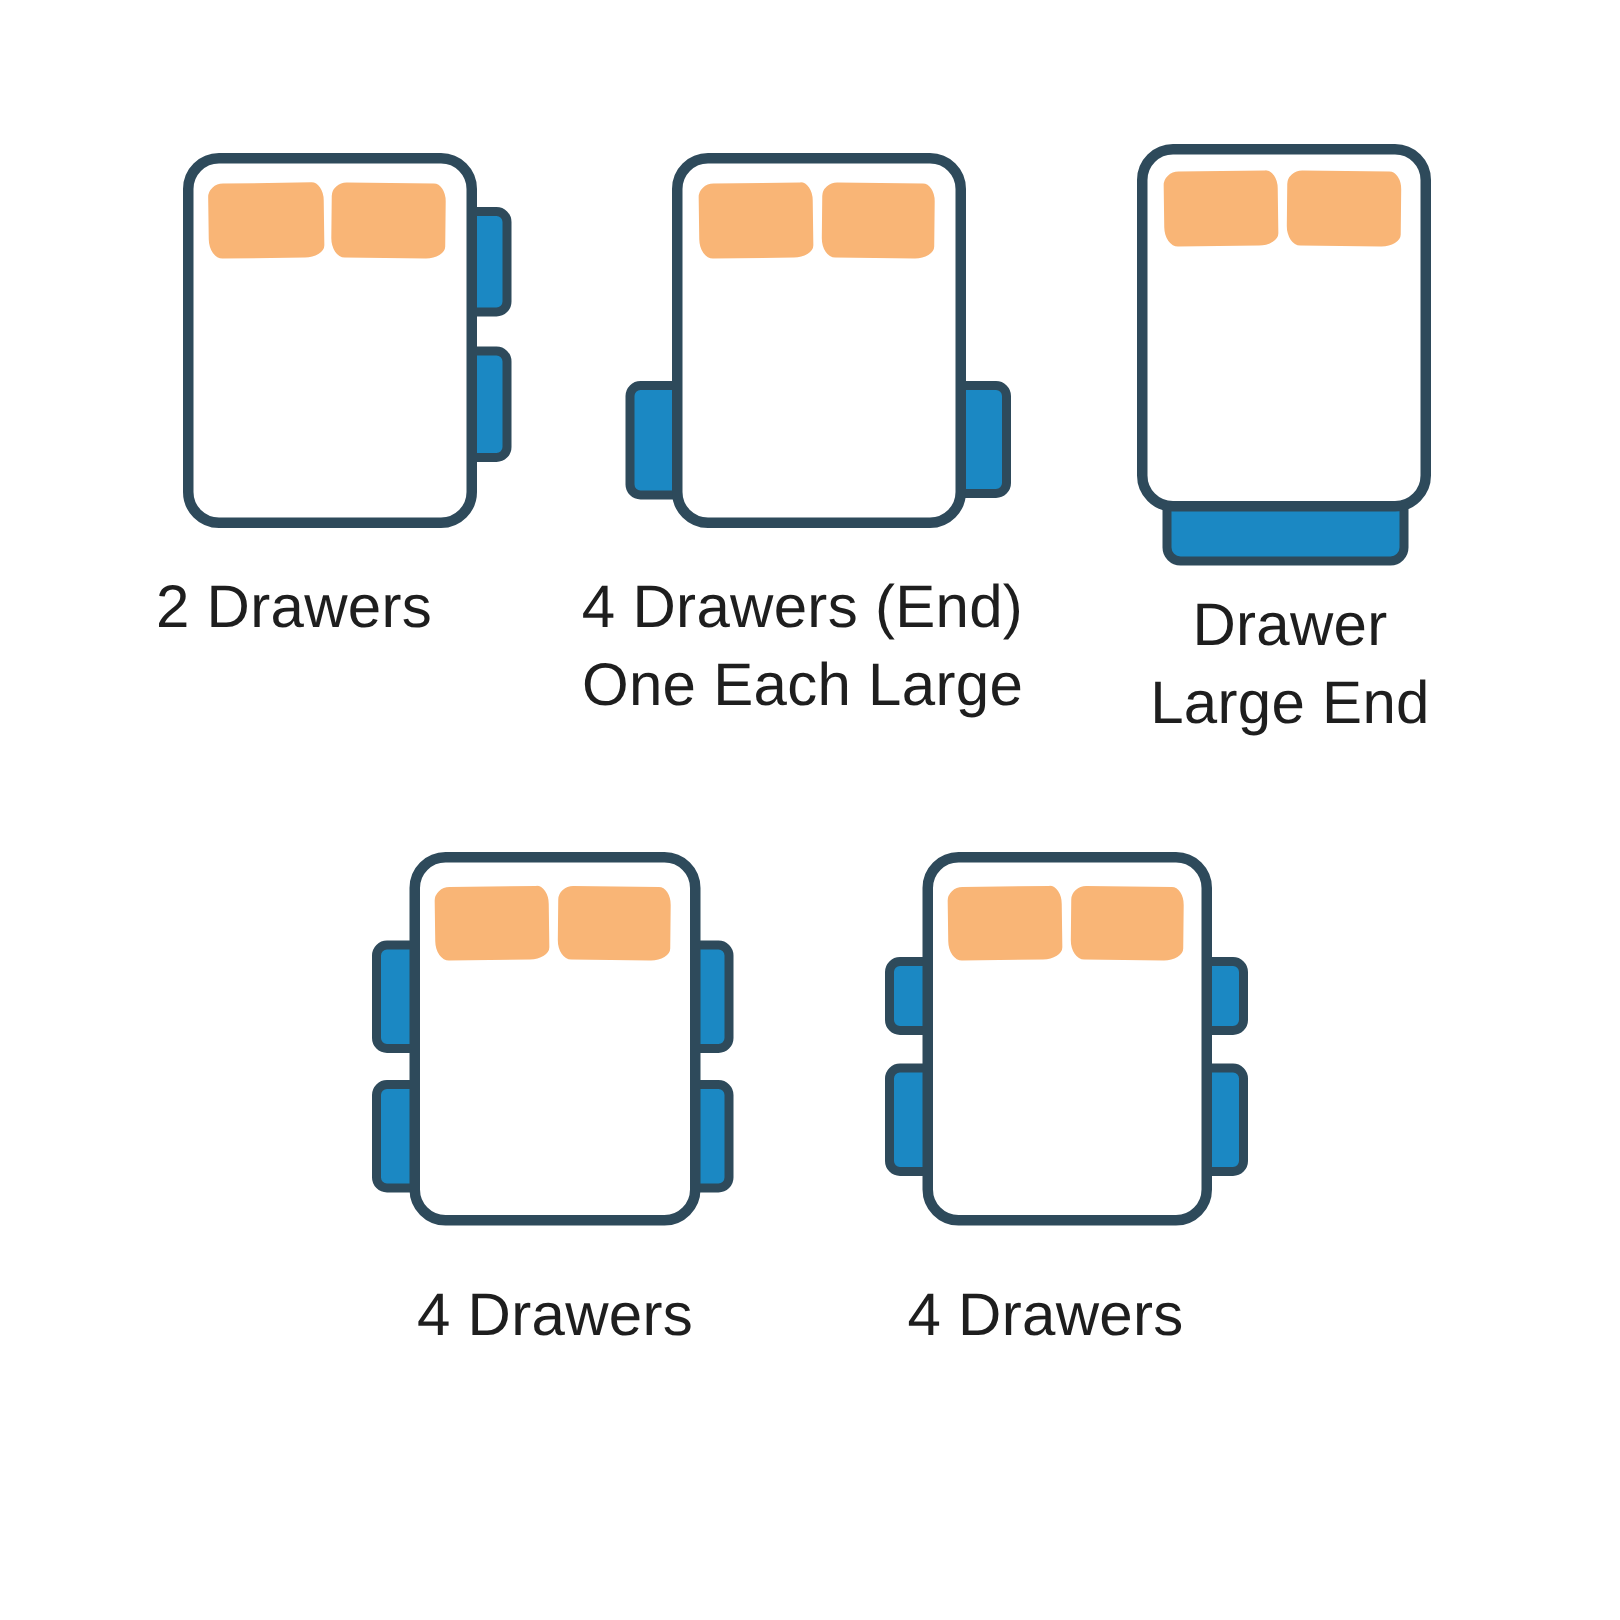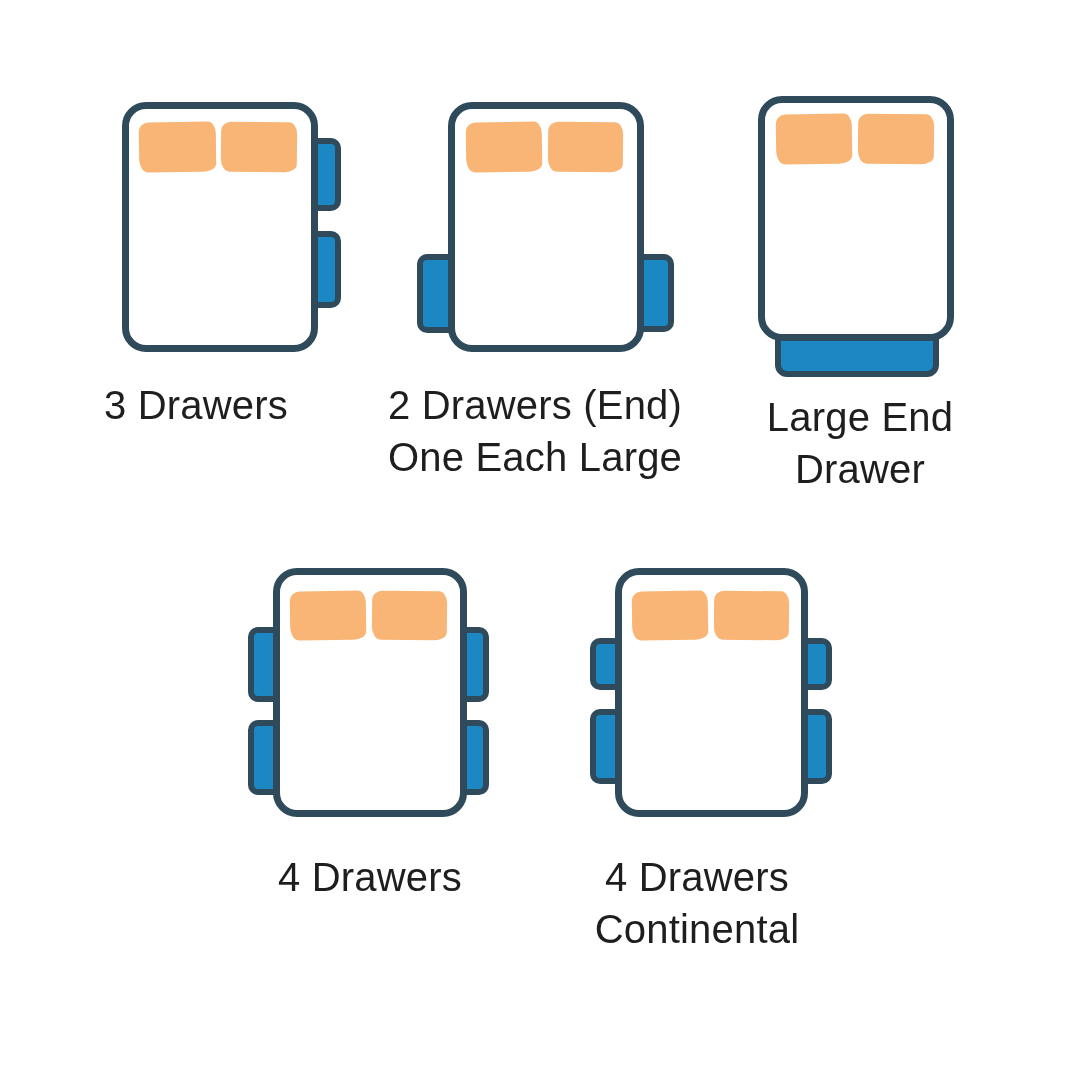--- a/index.html
+++ b/index.html
@@ -63,44 +63,44 @@
 
 <div class="canvas">
 
   <div class="figure">
     <div class="drawer" style="left:297px;top:138px;width:44px;height:73px;"></div>
     <div class="drawer" style="left:297px;top:231px;width:44px;height:77px;"></div>
     <div class="bed" style="left:122px;top:102px;width:196px;height:250px;"></div>
     <div class="pillow tilt-l" style="left:139px;top:122px;width:77px;height:50px;"></div>
     <div class="pillow tilt-r" style="left:221px;top:122px;width:76px;height:50px;"></div>
     <div class="label" style="left:66px;top:379px;width:260px;">
-      <div>3 Drawers</div>
+      <div>2 Drawers</div>
     </div>
   </div>
 
   <div class="figure">
     <div class="drawer" style="left:417px;top:254px;width:48px;height:79px;"></div>
     <div class="drawer" style="left:627px;top:254px;width:47px;height:78px;"></div>
     <div class="bed" style="left:448px;top:102px;width:196px;height:250px;"></div>
     <div class="pillow tilt-l" style="left:466px;top:122px;width:76px;height:50px;"></div>
     <div class="pillow tilt-r" style="left:548px;top:122px;width:75px;height:50px;"></div>
     <div class="label" style="left:375px;top:379px;width:320px;">
-      <div>2 Drawers (End)</div>
+      <div>4 Drawers (End)</div>
       <div>One Each Large</div>
     </div>
   </div>
 
   <div class="figure">
     <div class="drawer end" style="left:775px;top:318px;width:164px;height:59px;"></div>
     <div class="bed" style="left:758px;top:96px;width:196px;height:245px;"></div>
     <div class="pillow tilt-l" style="left:776px;top:114px;width:76px;height:50px;"></div>
     <div class="pillow tilt-r" style="left:858px;top:114px;width:76px;height:50px;"></div>
     <div class="label" style="left:730px;top:391px;width:260px;">
+      <div>Drawer</div>
       <div>Large End</div>
-      <div>Drawer</div>
     </div>
   </div>
 
   <div class="figure">
     <div class="drawer" style="left:248px;top:627px;width:46px;height:75px;"></div>
     <div class="drawer" style="left:248px;top:720px;width:46px;height:75px;"></div>
     <div class="drawer" style="left:443px;top:627px;width:46px;height:75px;"></div>
     <div class="drawer" style="left:443px;top:720px;width:46px;height:75px;"></div>
     <div class="bed" style="left:273px;top:568px;width:194px;height:249px;"></div>
     <div class="pillow tilt-l" style="left:290px;top:591px;width:76px;height:49px;"></div>
@@ -113,17 +113,16 @@
   <div class="figure">
     <div class="drawer" style="left:590px;top:638px;width:46px;height:52px;"></div>
     <div class="drawer" style="left:590px;top:709px;width:46px;height:75px;"></div>
     <div class="drawer" style="left:786px;top:638px;width:46px;height:52px;"></div>
     <div class="drawer" style="left:786px;top:709px;width:46px;height:75px;"></div>
     <div class="bed" style="left:615px;top:568px;width:193px;height:249px;"></div>
     <div class="pillow tilt-l" style="left:632px;top:591px;width:76px;height:49px;"></div>
     <div class="pillow tilt-r" style="left:714px;top:591px;width:75px;height:49px;"></div>
     <div class="label" style="left:567px;top:851px;width:260px;">
       <div>4 Drawers</div>
-      <div>Continental</div>
     </div>
   </div>
 
 </div>
 
 </body></html>

